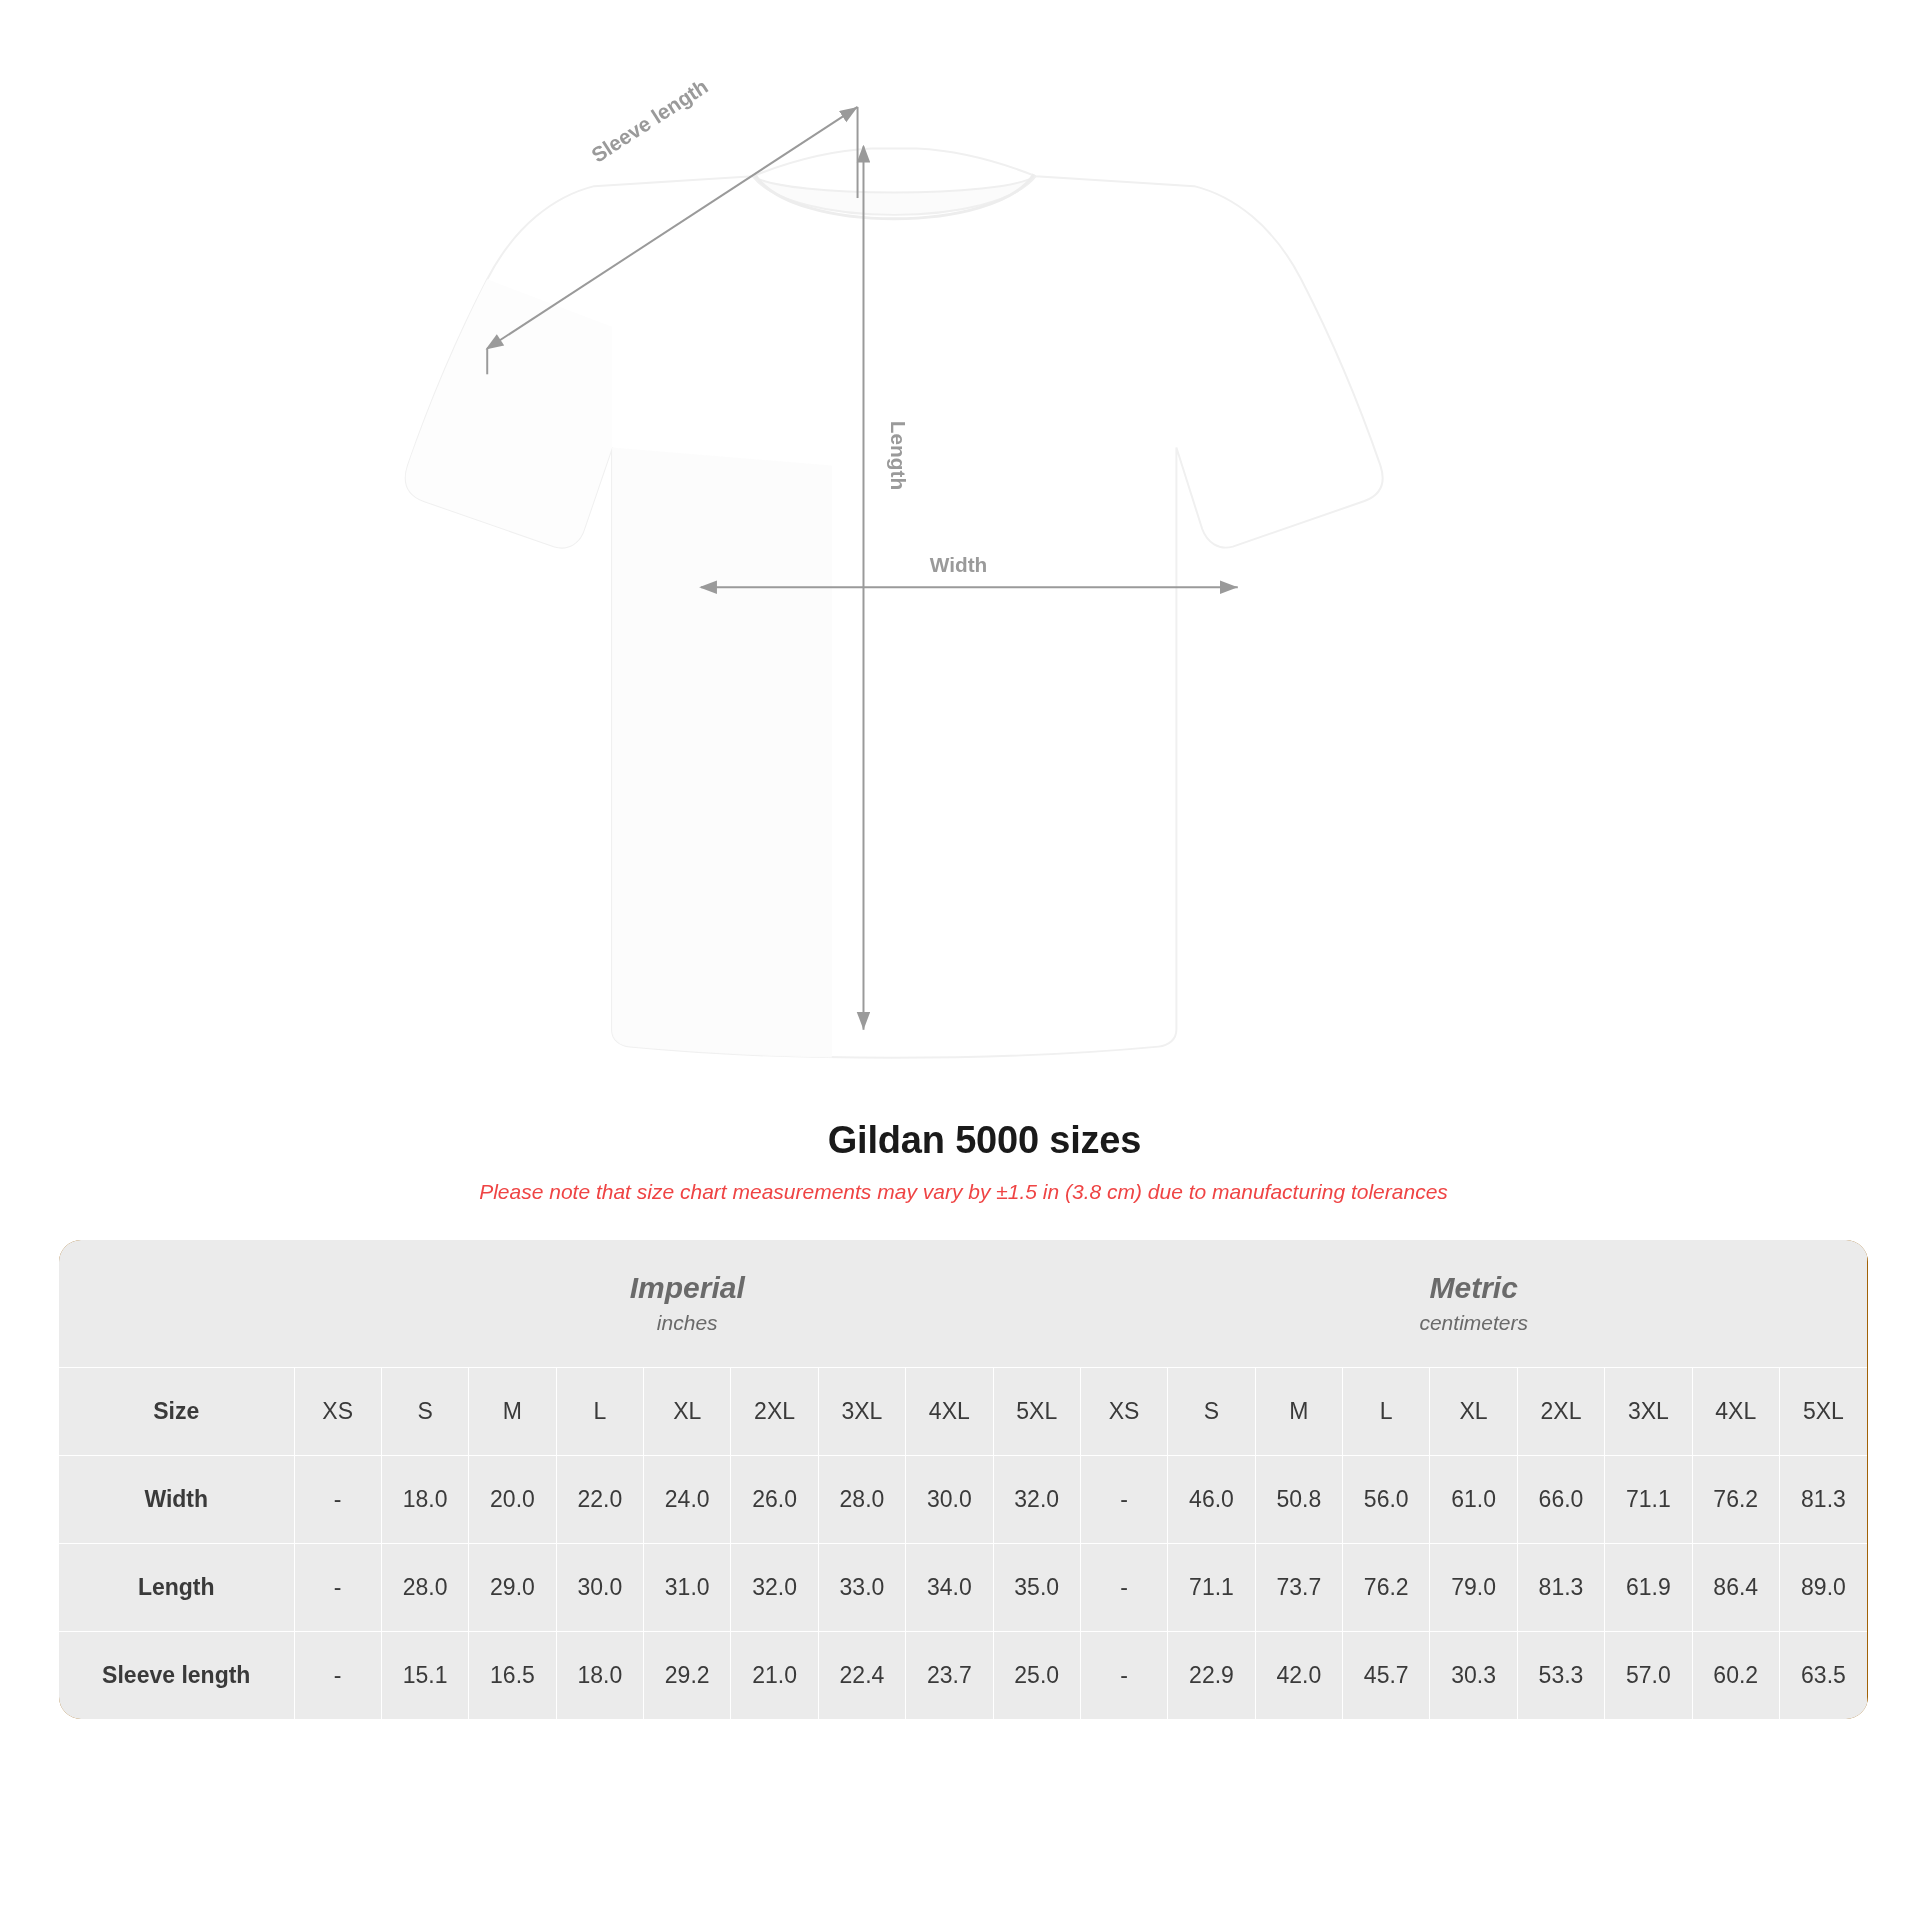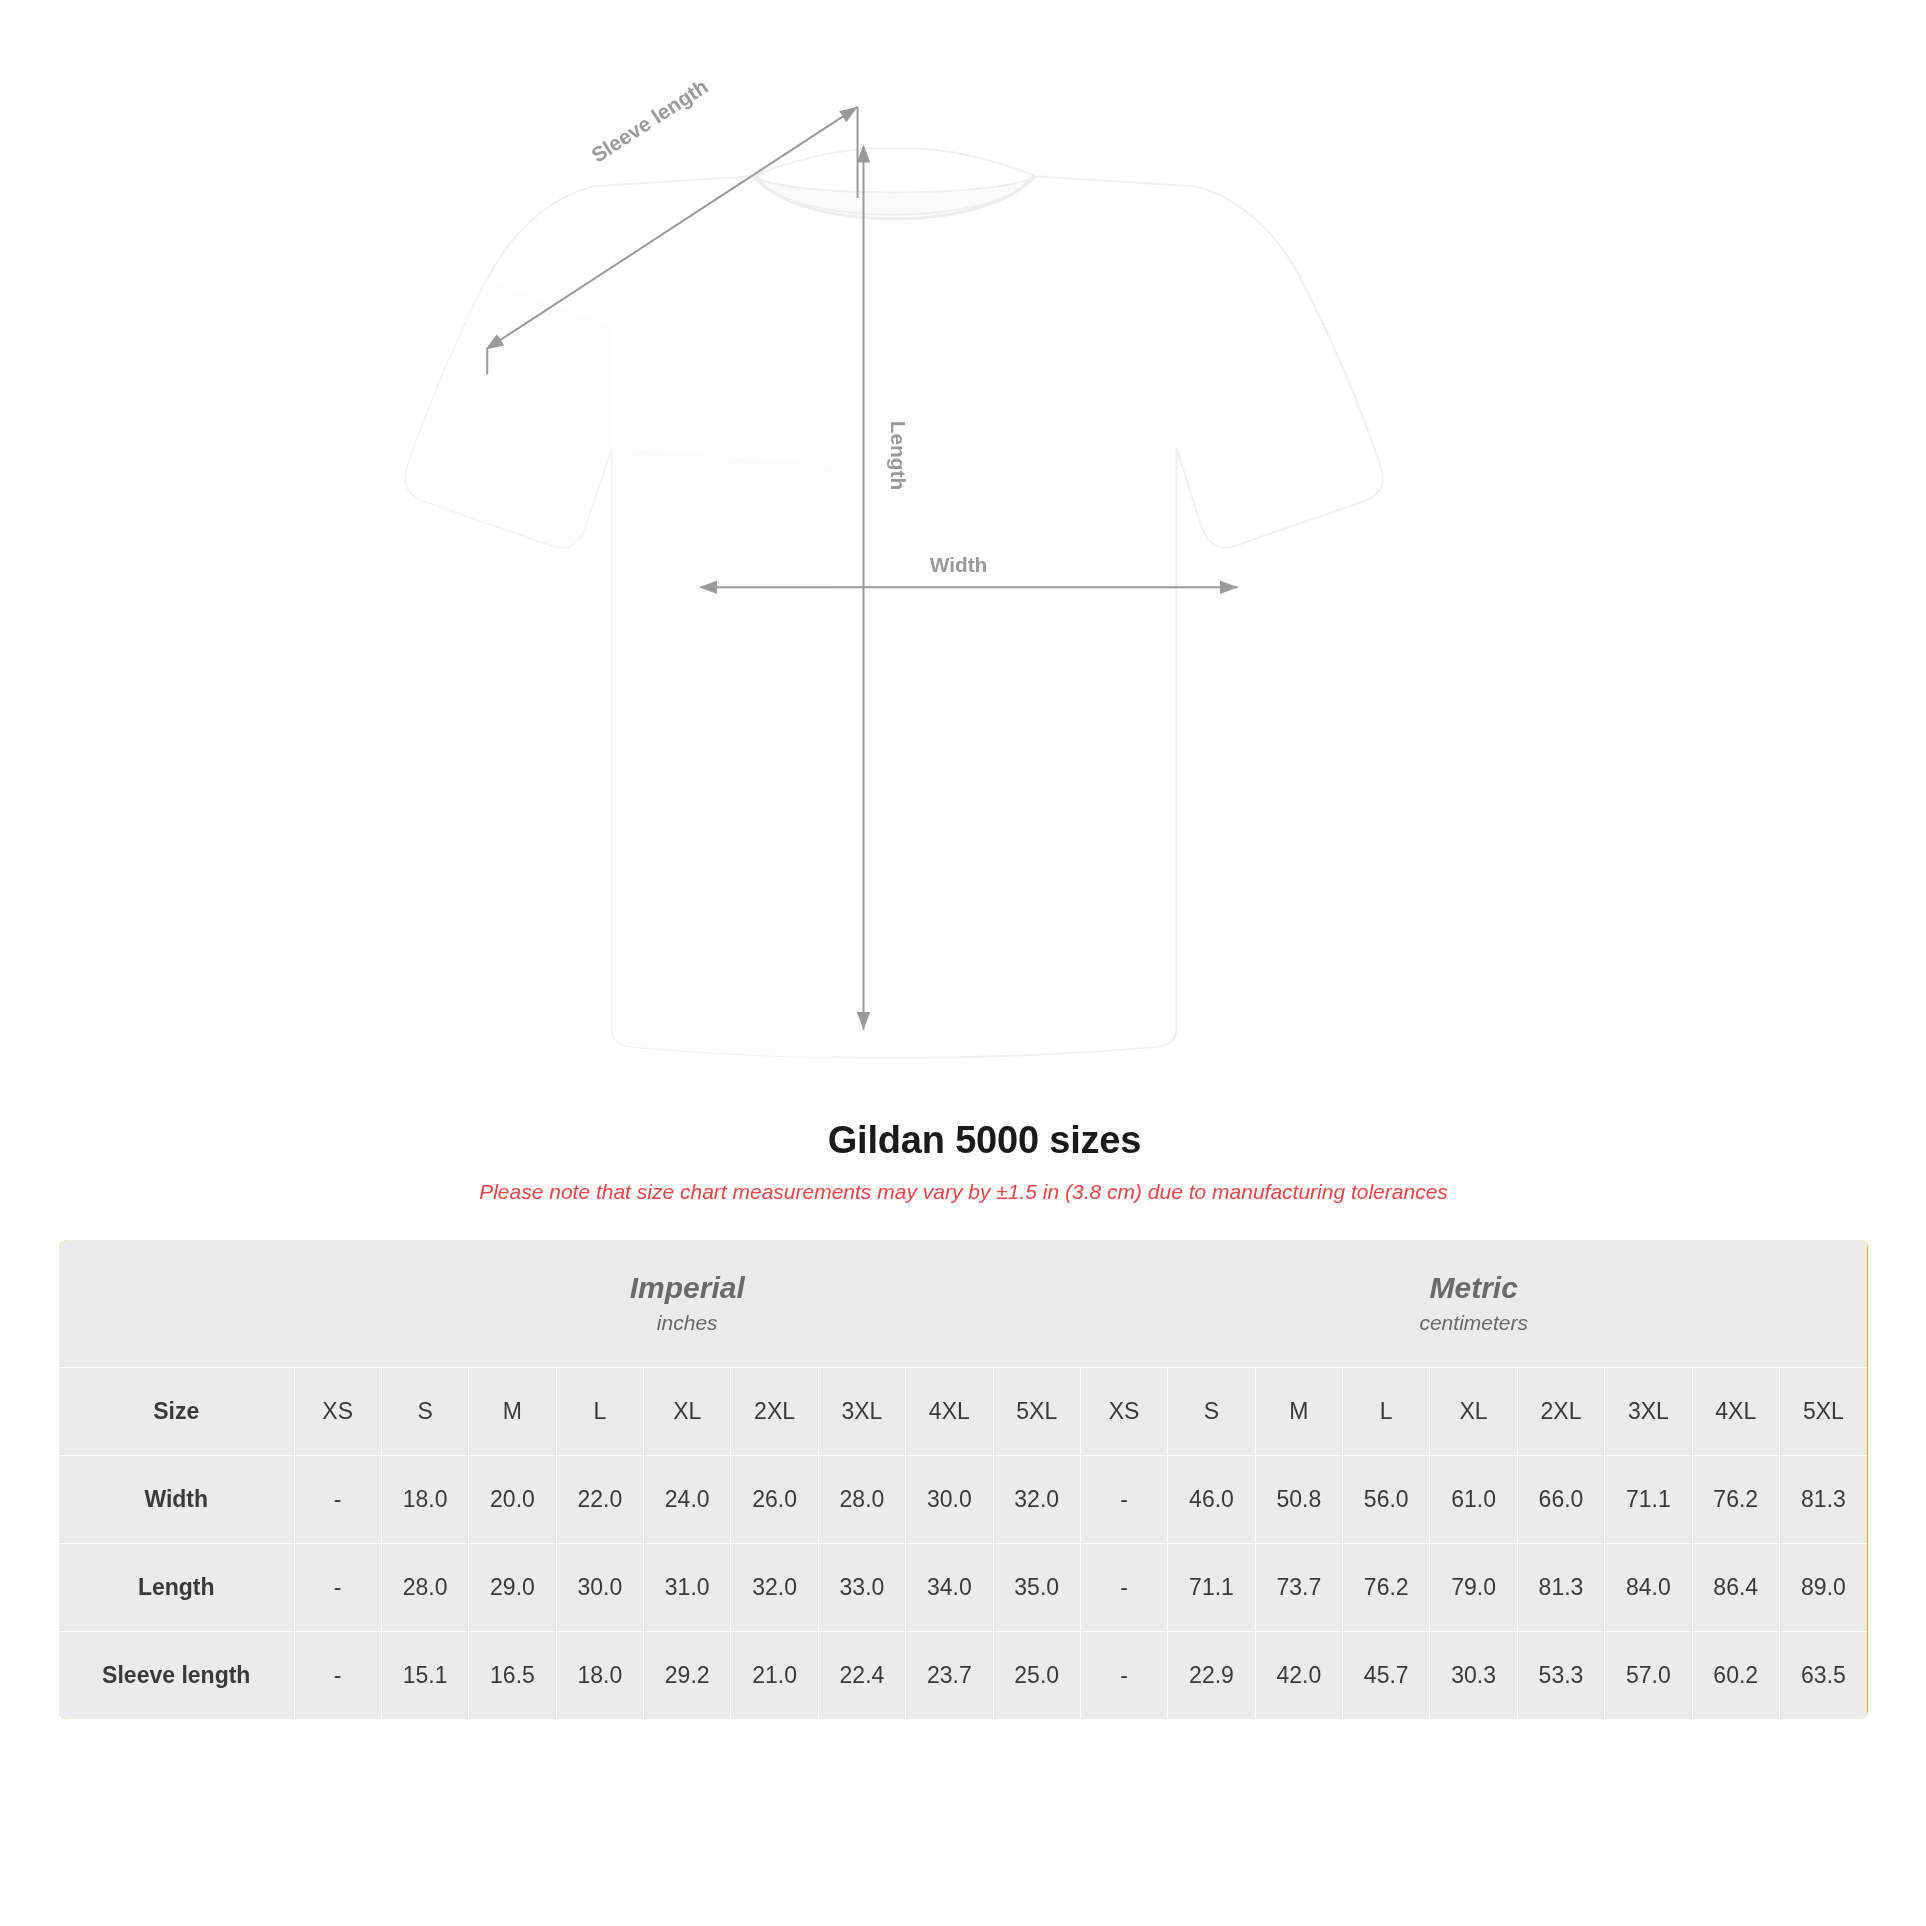--- a/index.html
+++ b/index.html
@@ -47,23 +47,23 @@
   .chart-note {
     font-size: 21px;
     font-style: italic;
     color: #ef4444;
     margin-top: 18px;
   }
 
   
   .table-wrap {
     margin: 36px 59px 0 59px;
-    border-radius: 8px;
+    border-radius: 22px;
     overflow: hidden;
-    background: #eab308;
+    background: #a16207;
   }
   table.size-table {
     border-collapse: collapse;
     width: 1808px;
     table-layout: fixed;
   }
   table.size-table td, table.size-table th {
     background: #ebebeb;
     border: 1px solid #ffffff;
     text-align: center;
@@ -272,21 +272,21 @@
           <td class="val">32.0</td>
           <td class="val">33.0</td>
           <td class="val">34.0</td>
           <td class="val">35.0</td>
           <td class="val">-</td>
           <td class="val">71.1</td>
           <td class="val">73.7</td>
           <td class="val">76.2</td>
           <td class="val">79.0</td>
           <td class="val">81.3</td>
-          <td class="val">84.0</td>
+          <td class="val">61.9</td>
           <td class="val">86.4</td>
           <td class="val last-col">89.0</td>
         </tr>
 
         <tr class="last-row">
           <td class="row-label">Sleeve length</td>
           <td class="val">-</td>
           <td class="val">15.1</td>
           <td class="val">16.5</td>
           <td class="val">18.0</td>

